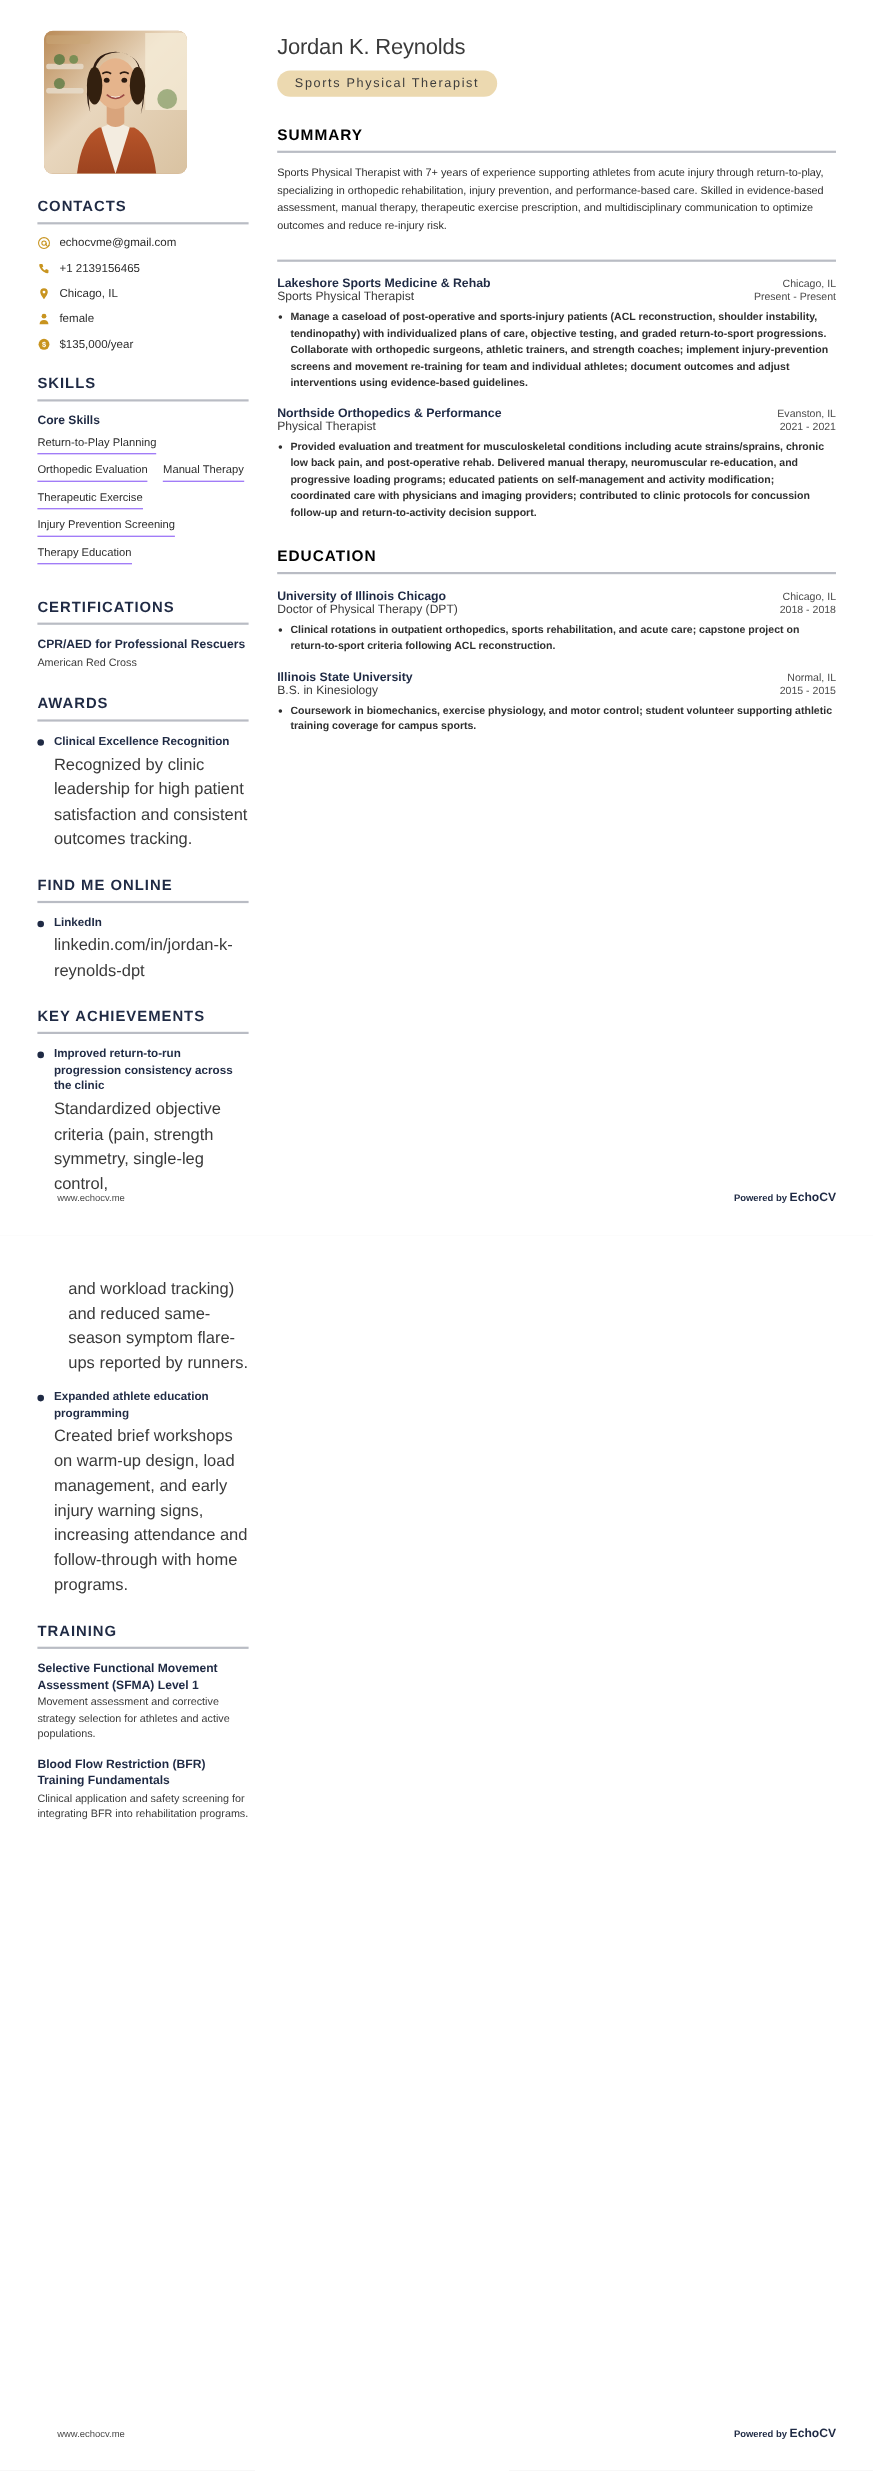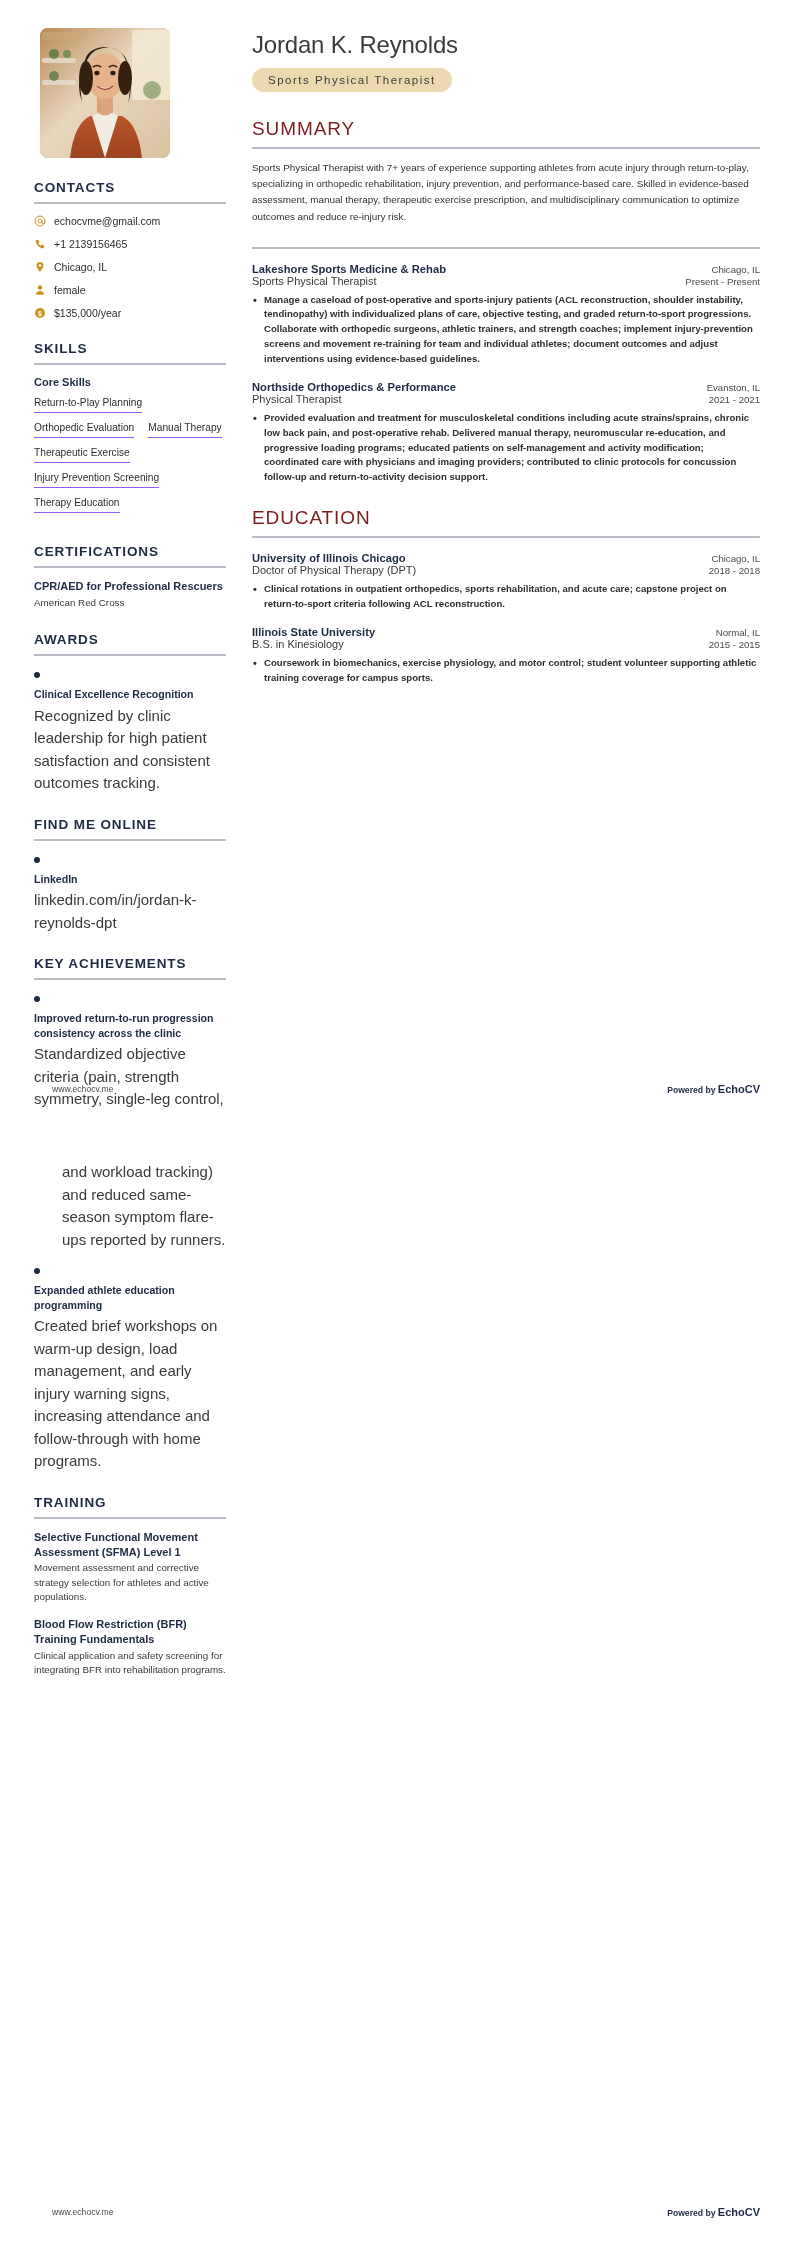--- a/index.html
+++ b/index.html
@@ -66,48 +66,48 @@
     font-size: 10.2px; color: #2d2d2d;
     padding-bottom: 4px;
     margin-bottom: 9px;
     border-bottom: 1px solid #8b5cf6;
   }
 
   .cert { margin-bottom: 13px; }
   .cert-name { font-size: 11px; font-weight: bold; color: #1f2a44; line-height: 1.35; }
   .cert-org { font-size: 9.8px; color: #3a3a3a; line-height: 1.45; margin-top: 2px; }
 
-  .bullet-item { display: flex; gap: 9px; margin-bottom: 12px; flex-direction: column; }
+  .bullet-item { display: flex; gap: 9px; margin-bottom: 12px; }
   .dot {
     width: 6px; height: 6px; border-radius: 50%;
     background: #1f2a44; flex: 0 0 6px; margin-top: 5px;
   }
   .bi-title { font-size: 10.6px; font-weight: bold; color: #1f2a44; line-height: 1.38; }
   .bi-desc { font-size: 15px; color: #3a3a3a; line-height: 1.5; margin-top: 3px; }
 
   
   .main { flex: 1; min-width: 0; padding-top: 4px; }
   .name {
-    font-size: 24px; font-weight: normal; color: #3b3b3b;
+    font-size: 20px; font-weight: normal; color: #3b3b3b;
     letter-spacing: -0.2px; line-height: 1.1;
   }
   .badge {
     display: inline-block;
     background: #ecd9b0;
     color: #3c3c3c;
     font-size: 11.5px;
     letter-spacing: 1.5px;
     padding: 6px 16px;
     border-radius: 20px;
     margin-top: 10px;
   }
 
   .main-head {
-    font-size: 19px; font-weight: normal; letter-spacing: 0.9px;
-    color: #7f1d1d; padding-bottom: 7px;
+    font-size: 14px; font-weight: bold; letter-spacing: 0.9px;
+    color: #000000; padding-bottom: 7px;
   }
   .sec { margin-top: 22px; }
   .sec-first { margin-top: 26px; }
   .para { font-size: 9.9px; line-height: 1.62; color: #2f2f2f; }
 
   .entry { margin-top: 14px; }
   .entry:first-of-type { margin-top: 12px; }
   .erow { display: flex; justify-content: space-between; align-items: baseline; gap: 10px; }
   .org { font-size: 11.2px; font-weight: bold; color: #1f2a44; }
   .loc { font-size: 9.6px; color: #4a4a4a; white-space: nowrap; }

